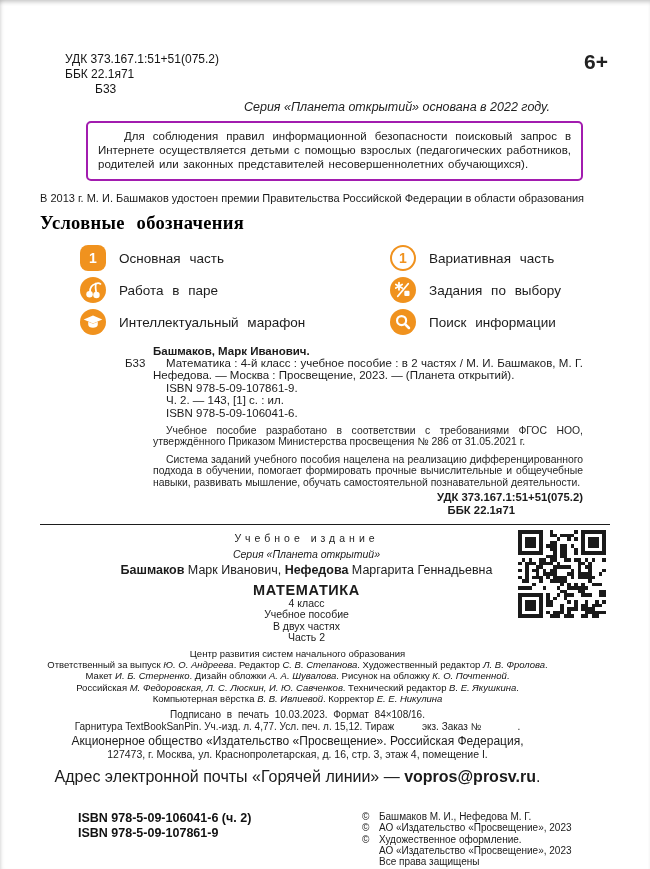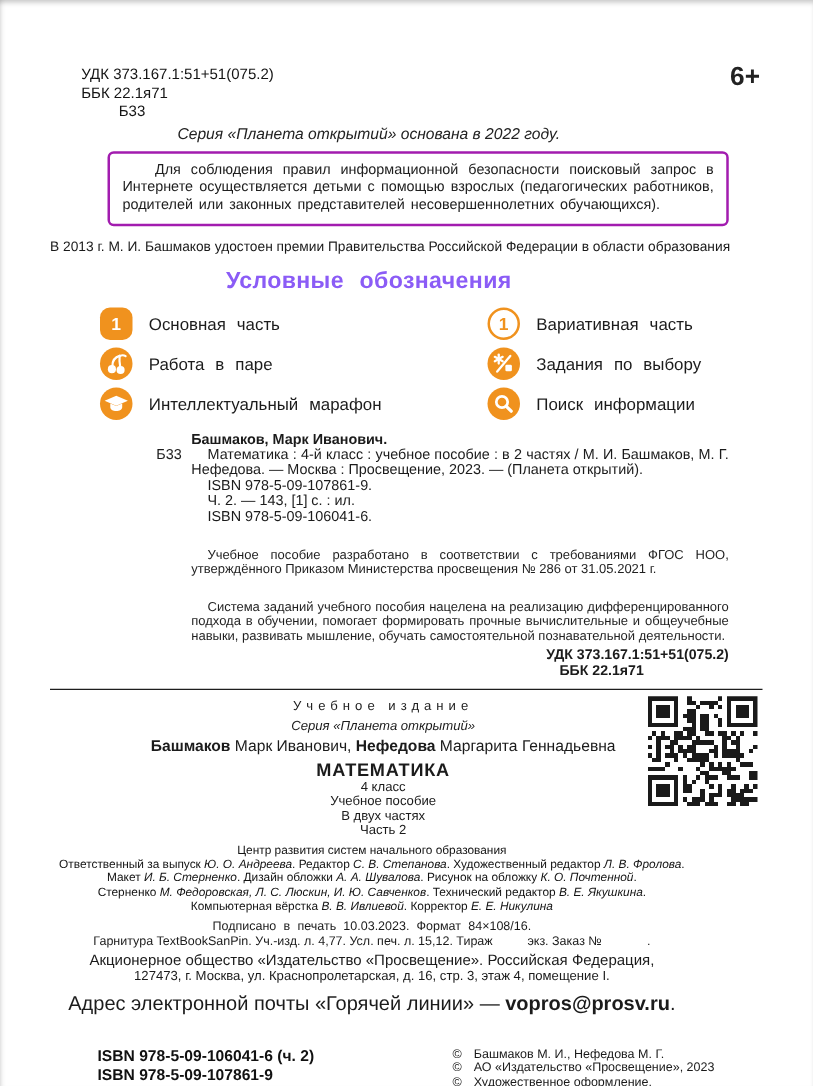--- a/index.html
+++ b/index.html
@@ -10,46 +10,46 @@
     box-shadow: inset 0 4px 4px -2px rgba(0,0,0,.22), inset 4px 0 4px -3px rgba(0,0,0,.12);
   }
   .page { padding:52px 40px 0 40px; position:relative; }
 
   
   .top-row { position:relative; }
   .codes { margin-left:25px; font-size:12px; line-height:15px; color:#141414; }
   .codes .b33 { margin-left:30px; }
   .age { position:absolute; top:-2px; right:2px; font-size:21px; font-weight:bold; color:#222; }
 
-  .series-line { text-align:center; margin:3px 60px 0 0; font-size:12.5px; font-style:italic; color:#222; }
+  .series-line { text-align:right; margin:3px 60px 0 0; font-size:12.5px; font-style:italic; color:#222; }
 
   .safety-box { margin:7px 27px 0 46px; border:2px solid #a21caf; border-radius:5px; padding:6px 10px 7px 10px; }
   .safety-box p { font-size:11.5px; line-height:14.2px; text-align:justify; text-indent:26px; word-spacing:1.5px; color:#202020; }
 
   .award { margin:11px 48px 0 0; text-align:center; font-size:11px; white-space:nowrap; color:#1a1a1a; }
 
-  .legend-title { margin:9px 60px 0 0; text-align:center; font-size:18.5px; font-weight:bold; color:#8b5cf6; word-spacing:7px; letter-spacing:.3px; }
+  .legend-title { margin:9px 60px 0 0; text-align:left; font-size:18.5px; font-weight:bold; color:#000000; word-spacing:7px; letter-spacing:.3px;font-family:Liberation Serif, serif; }
 
   .legend { margin:11px 0 0 40px; display:grid; grid-template-columns:310px auto; row-gap:5px; }
   .leg-item { display:flex; align-items:center; gap:13px; height:27px; }
   .ic { width:26px; height:26px; flex:none; display:flex; align-items:center; justify-content:center; }
   .ic svg { width:26px; height:26px; display:block; }
   .ic-sq { background:#f0921e; border-radius:8px; color:#fff; font-weight:bold; font-size:14px; }
   .ic-ring { background:#fff; border:2px solid #f0921e; border-radius:50%; color:#f0921e; font-weight:bold; font-size:14px; }
   .ic-round { background:#f0921e; border-radius:50%; }
   .leg-label { font-size:13.5px; color:#1c1c1c; word-spacing:5px; }
 
   
   .bib { margin:9px 27px 0 85px; font-size:11.5px; line-height:12.4px; position:relative; }
   .bib-code { position:absolute; left:0; top:12.4px; }
   .bib-body { margin-left:28px; }
   .bib-author { font-weight:bold; }
   .bib-entry { text-align:justify; text-indent:13px; }
   .bib-ind { padding-left:13px; }
-  .bib-note { font-size:10.4px; line-height:11.4px; text-align:justify; text-indent:13px; color:#1f1f1f; margin-top:19px; }
+  .bib-note { font-size:10.4px; line-height:11.4px; text-align:justify; text-indent:13px; color:#1f1f1f; margin-top:6px; }
   .bib-udk { text-align:right; font-weight:bold; font-size:11.3px; line-height:13px; margin-top:3px; }
   .bib-bbk { text-align:right; font-weight:bold; font-size:11.3px; line-height:13px; margin-right:68px; }
 
   .rule { border-top:1.5px solid #1d1d1d; margin-top:7px; }
 
   
   .edition-row { display:flex; margin-top:7px; align-items:flex-start; }
   .ed-spacer { width:55px; flex:none; }
   .ed-center { flex:1; text-align:center; }
   .ed-kind { font-size:10.5px; letter-spacing:4px; color:#222; }
@@ -406,21 +406,21 @@
           <rect x="1" y="19" width="5" height="5" fill="#fff"></rect>
           <rect x="2" y="20" width="3" height="3"></rect>
         </svg></div>
   </div>
 
   <div class="lower">
     <div>
         <div class="credit-line"><span>Центр развития систем начального образования</span></div>
         <div class="credit-line"><span>Ответственный за выпуск </span><i>Ю. О. Андреева</i><span>. Редактор </span><i>С. В. Степанова</i><span>. Художественный редактор </span><i>Л. В. Фролова</i><span>.</span></div>
         <div class="credit-line"><span>Макет </span><i>И. Б. Стерненко</i><span>. Дизайн обложки </span><i>А. А. Шувалова</i><span>. Рисунок на обложку </span><i>К. О. Почтенной</i><span>.</span></div>
-        <div class="credit-line"><span>Стерненко </span><i>М. Федоровская, Л. С. Люскин, И. Ю. Савченков</i><span>. Технический редактор </span><i>В. Е. Якушкина</i><span>.</span></div>
+        <div class="credit-line"><span>Российская </span><i>М. Федоровская, Л. С. Люскин, И. Ю. Савченков</i><span>. Технический редактор </span><i>В. Е. Якушкина</i><span>.</span></div>
         <div class="credit-line"><span>Компьютерная вёрстка </span><i>В. В. Ивлиевой</i><span>. Корректор </span><i>Е. Е. Никулина</i></div>
       </div>
     <div class="print1">Подписано в печать 10.03.2023. Формат 84×108/16.</div>
     <div class="print2">Гарнитура TextBookSanPin. Уч.-изд. л. 4,77. Усл. печ. л. 15,12. Тираж          экз. Заказ №             .</div>
     <div class="pub1">Акционерное общество «Издательство «Просвещение». Российская Федерация,</div>
     <div class="pub2">127473, г. Москва, ул. Краснопролетарская, д. 16, стр. 3, этаж 4, помещение I.</div>
     <div class="hotline"><span>Адрес электронной почты «Горячей линии» — </span><b>vopros@prosv.ru</b><span>.</span></div>
   </div>
 
   <div class="bottom-row">

